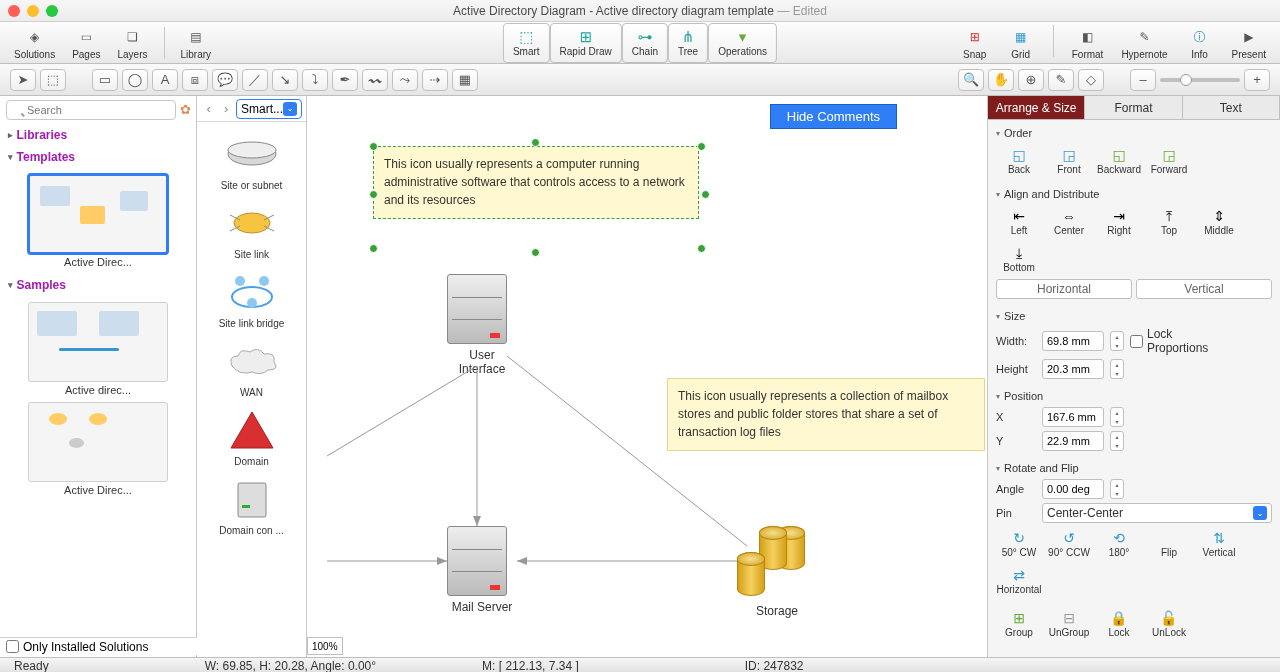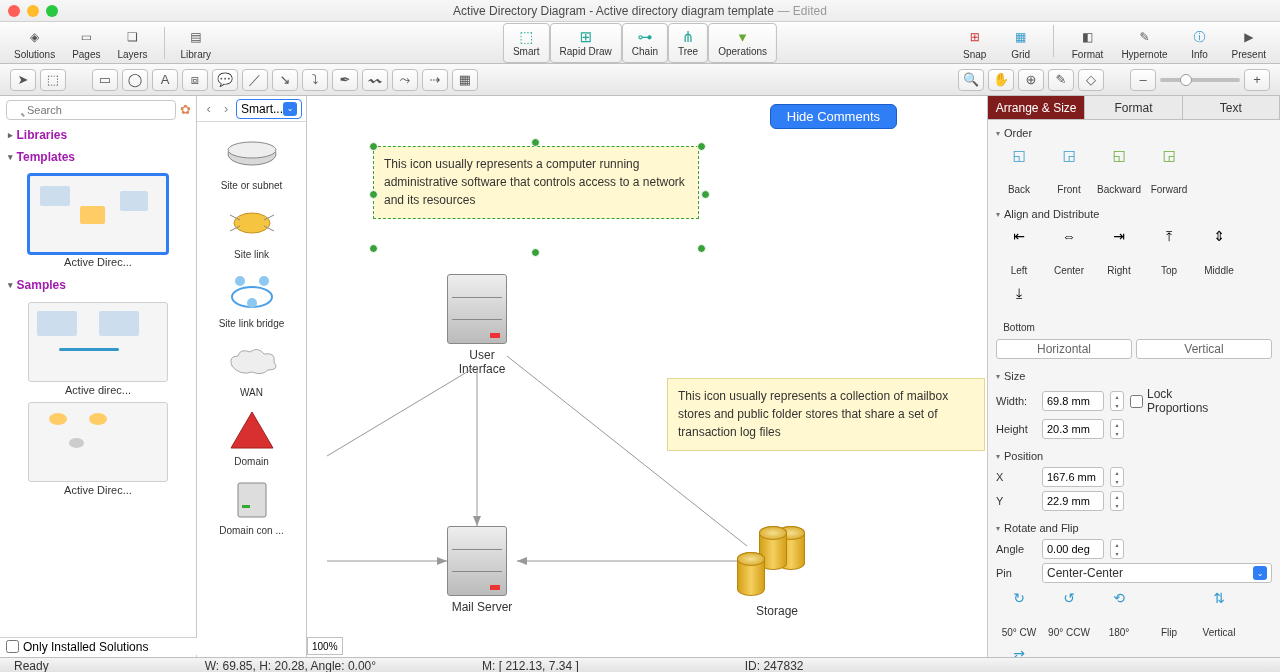--- a/index.html
+++ b/index.html
@@ -44,21 +44,21 @@
 .stencil-panel{width:110px;background:#fff;border-right:1px solid #c8c8c8;display:flex;flex-direction:column;}
 .stencil-nav{height:26px;border-bottom:1px solid #d8d8d8;display:flex;align-items:center;padding:0 4px;gap:2px;}
 .nav-arr{width:18px;height:18px;display:flex;align-items:center;justify-content:center;color:#888;font-size:13px;}
 .nav-sel{flex:1;height:20px;border:1px solid #2f7ef5;border-radius:4px;background:#fff;font-size:11px;padding:0 4px;display:flex;align-items:center;justify-content:space-between;}
 .nav-sel .dd{width:14px;height:14px;background:#2f7ef5;border-radius:3px;color:#fff;display:flex;align-items:center;justify-content:center;font-size:8px;}
 .stencil-list{flex:1;overflow:hidden;padding-top:4px;}
 .stencil-item{display:flex;flex-direction:column;align-items:center;padding:4px 0;}
 .stencil-shape{width:60px;height:48px;display:flex;align-items:center;justify-content:center;}
 .stencil-lbl{font-size:10px;color:#333;text-align:center;margin-top:2px;}
 .canvas-area{flex:1;background:#fff;position:relative;overflow:hidden;}
-.hide-comments{position:absolute;right:90px;top:8px;background:#2f7ef5;color:#fff;padding:4px 16px;border-radius:6px;font-size:13px;border:1px solid #1a5fc8;}
+.hide-comments{position:absolute;right:90px;top:8px;background:#2f7ef5;color:#fff;padding:4px 16px;border-radius:0;font-size:13px;border:1px solid #1a5fc8;}
 .comment-box{position:absolute;background:#fff8d0;border:1px solid #e0d890;padding:8px 10px;font-size:13px;color:#333;line-height:1.4;}
 .comment-box.sel{border:1.5px dashed #3aa03a;}
 .sel-handle{position:absolute;width:9px;height:9px;background:#3aa03a;border-radius:50%;border:1px solid #fff;}
 .server-icon{position:absolute;width:70px;height:90px;}
 .server-body{width:60px;height:70px;background:linear-gradient(#eee,#bbb);border:1px solid #888;border-radius:3px;position:relative;}
 .server-body::before,.server-body::after{content:"";position:absolute;left:4px;right:4px;height:1px;background:#888;}
 .server-body::before{top:22px;}.server-body::after{top:44px;}
 .server-body .led{position:absolute;bottom:5px;right:6px;width:10px;height:5px;background:#e33;}
 .node-lbl{text-align:center;font-size:12px;color:#333;margin-top:4px;}
 .storage-icon{position:absolute;}
@@ -68,21 +68,21 @@
 .rp-tabs{display:flex;height:24px;border-bottom:1px solid #c0c0c0;}
 .rp-tab{flex:1;display:flex;align-items:center;justify-content:center;font-size:12px;background:#eaeaea;border-right:1px solid #c0c0c0;color:#333;}
 .rp-tab.active{background:#7f1d1d;color:#fff;}
 .rp-body{flex:1;overflow-y:auto;padding:4px 8px;}
 .rp-sec{margin-bottom:6px;}
 .rp-sec-h{font-size:11px;color:#333;padding:3px 0;display:flex;align-items:center;gap:4px;font-weight:400;}
 .rp-sec-h::before{content:"▾";color:#777;font-size:8px;}
 .rp-row{display:flex;gap:4px;padding:2px 0;flex-wrap:wrap;}
 .rp-ibtn{display:flex;flex-direction:column;align-items:center;width:46px;padding:2px 0;}
 .rp-ibtn .ic{width:24px;height:18px;display:flex;align-items:center;justify-content:center;font-size:14px;}
-.rp-ibtn .lbl{font-size:10px;color:#333;margin-top:20px;}
+.rp-ibtn .lbl{font-size:10px;color:#333;}
 .rp-field{display:flex;align-items:center;gap:6px;padding:2px 0;}
 .rp-field label{width:40px;font-size:11px;color:#333;}
 .rp-input{width:62px;height:20px;border:1px solid #c0c0c0;border-radius:3px;padding:0 4px;font-size:11px;background:#fff;}
 .rp-step{width:14px;height:20px;border:1px solid #c0c0c0;border-radius:3px;background:#fff;display:flex;flex-direction:column;}
 .rp-step div{flex:1;font-size:6px;display:flex;align-items:center;justify-content:center;color:#666;}
 .rp-select{flex:1;height:20px;border:1px solid #c0c0c0;border-radius:3px;background:#fff;font-size:11px;padding:0 4px;display:flex;align-items:center;color:#666;}
 .rp-chk{display:flex;align-items:center;gap:4px;font-size:11px;color:#333;}
 .statusbar{height:17px;background:linear-gradient(#f5f5f5,#e0e0e0);border-top:1px solid #bfbfbf;display:flex;align-items:center;font-size:10px;color:#333;padding:0 6px;}
 .sb-cell{padding:0 8px;}
 .only-installed{position:absolute;bottom:17px;left:0;width:197px;height:18px;background:#fff;border-top:1px solid #d0d0d0;display:flex;align-items:center;padding:0 6px;gap:4px;font-size:11px;}

